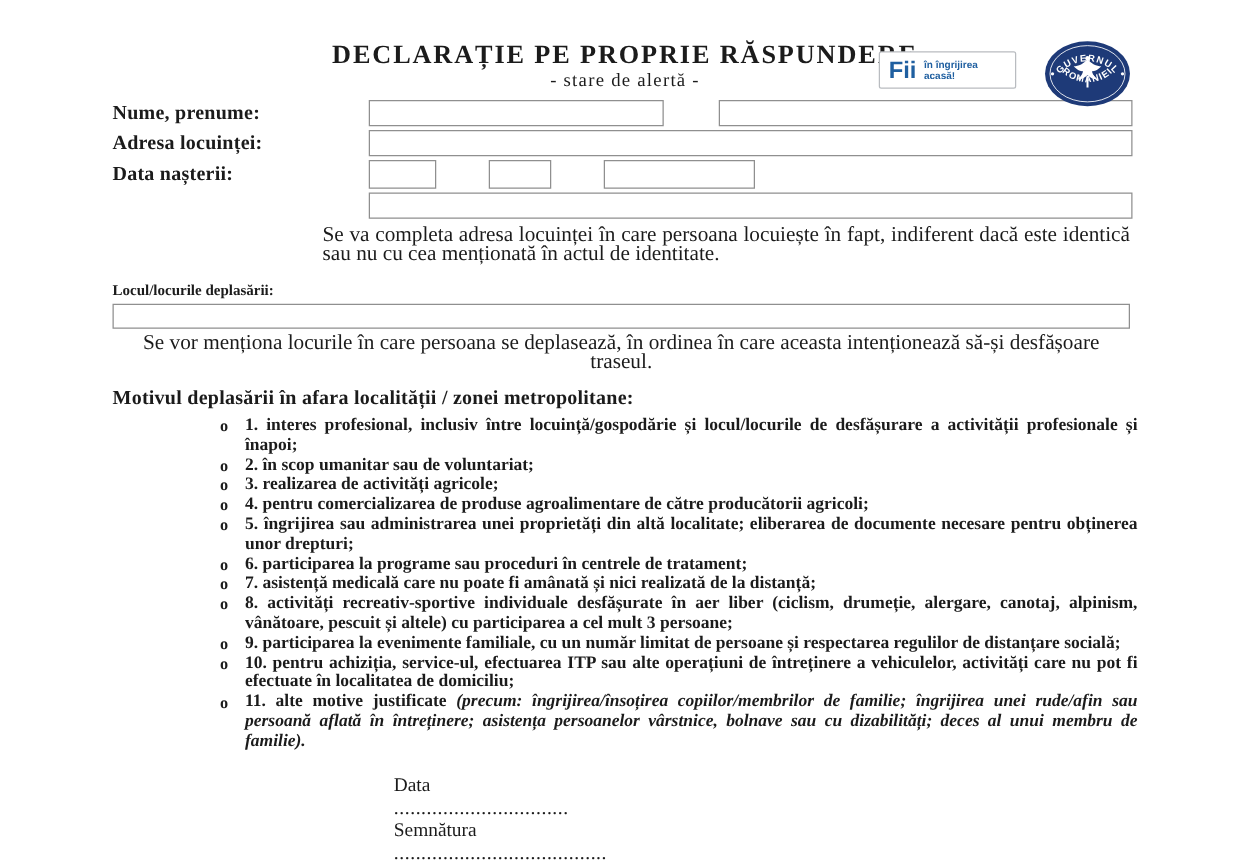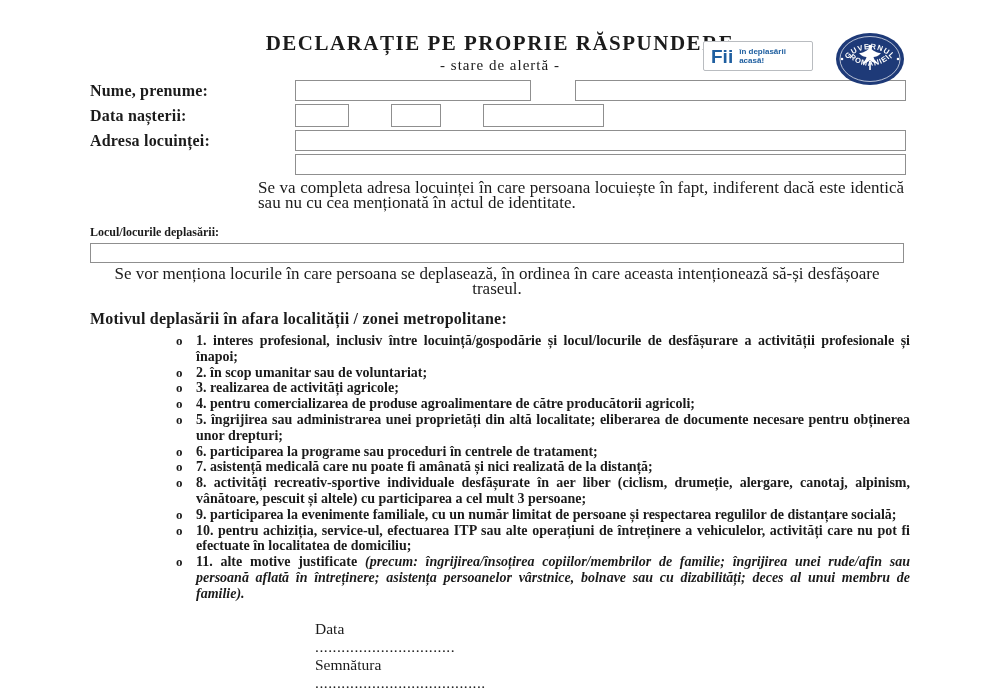--- a/index.html
+++ b/index.html
@@ -78,21 +78,21 @@
   .f-sign-dots { margin-left:26px; }
 </style>
 </head>
 <body>
 
 <div class="page">
 
   <div class="badge">
     <span class="badge-main">Fii</span>
     <span class="badge-sub">
-      <span>în deplasării</span><br>
+      <span>în îngrijirea</span><br>
       <span>acasă!</span>
     </span>
   </div>
 
   <svg class="seal" width="72" height="54" viewBox="0 0 72 54">
     <ellipse cx="36" cy="27" rx="34" ry="26" fill="#1e3a78"></ellipse>
     <ellipse cx="36" cy="27" rx="30" ry="22.5" fill="none" stroke="#ffffff" stroke-width="0.8" opacity="0.85"></ellipse>
     <defs>
       <path id="arcTop" d="M 11 33 A 26 22 0 0 1 61 33"></path>
       <path id="arcBot" d="M 13 22 A 26 22 0 0 0 59 22"></path>
@@ -115,28 +115,28 @@
   <div class="title">DECLARAȚIE PE PROPRIE RĂSPUNDERE</div>
   <div class="subtitle">- stare de alertă -</div>
 
   <div class="form">
     <div class="frow">
       <span class="flabel">Nume, prenume:</span>
       <div class="box b-name1"></div>
       <div class="box b-name2"></div>
     </div>
     <div class="frow">
+      <span class="flabel">Adresa locuinței:</span>
+      <div class="box b-full"></div>
+    </div>
+    <div class="frow">
       <span class="flabel">Data nașterii:</span>
       <div class="box b-dob b-dob1"></div>
       <div class="box b-dob b-dob2"></div>
       <div class="box b-dob b-dob3"></div>
-    </div>
-    <div class="frow">
-      <span class="flabel">Adresa locuinței:</span>
-      <div class="box b-full"></div>
     </div>
     <div class="frow">
       <span class="flabel"></span>
       <div class="box b-full"></div>
     </div>
     <div class="form-note">Se va completa adresa locuinței în care persoana locuiește în fapt, indiferent dacă este identică sau nu cu cea menționată în actul de identitate.</div>
   </div>
 
   <div class="travel">
     <div class="travel-label">Locul/locurile deplasării:</div>

